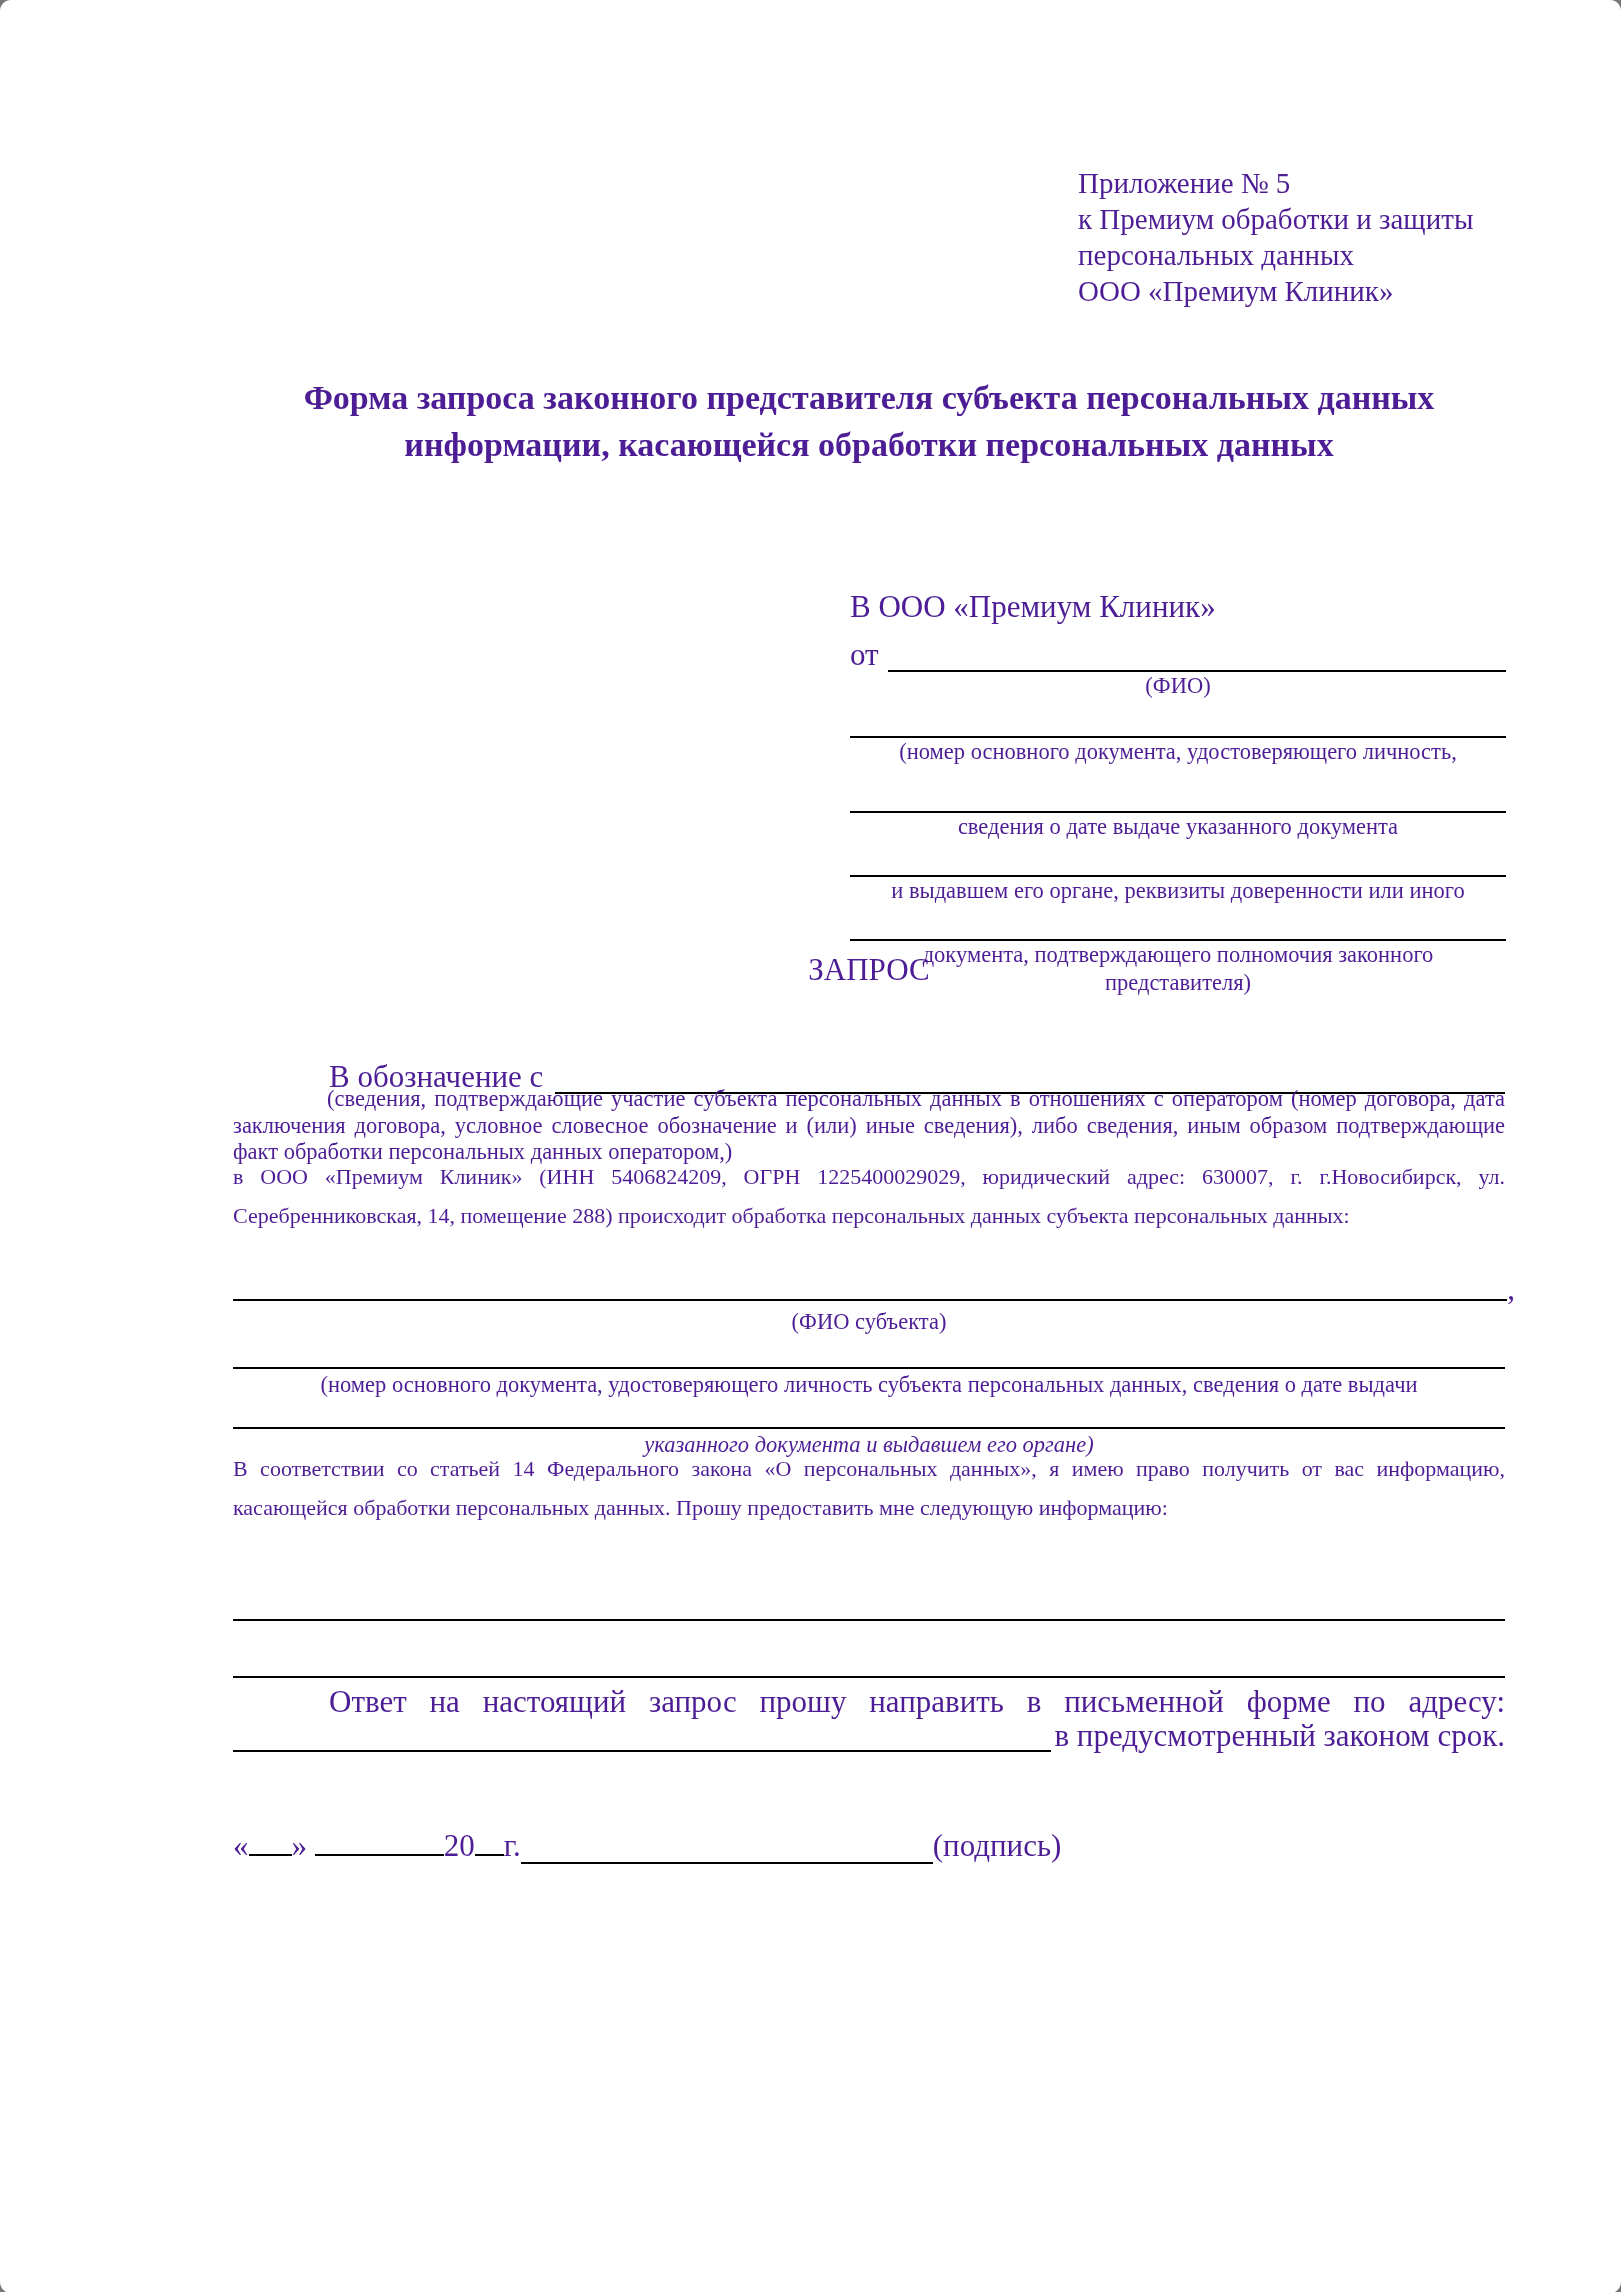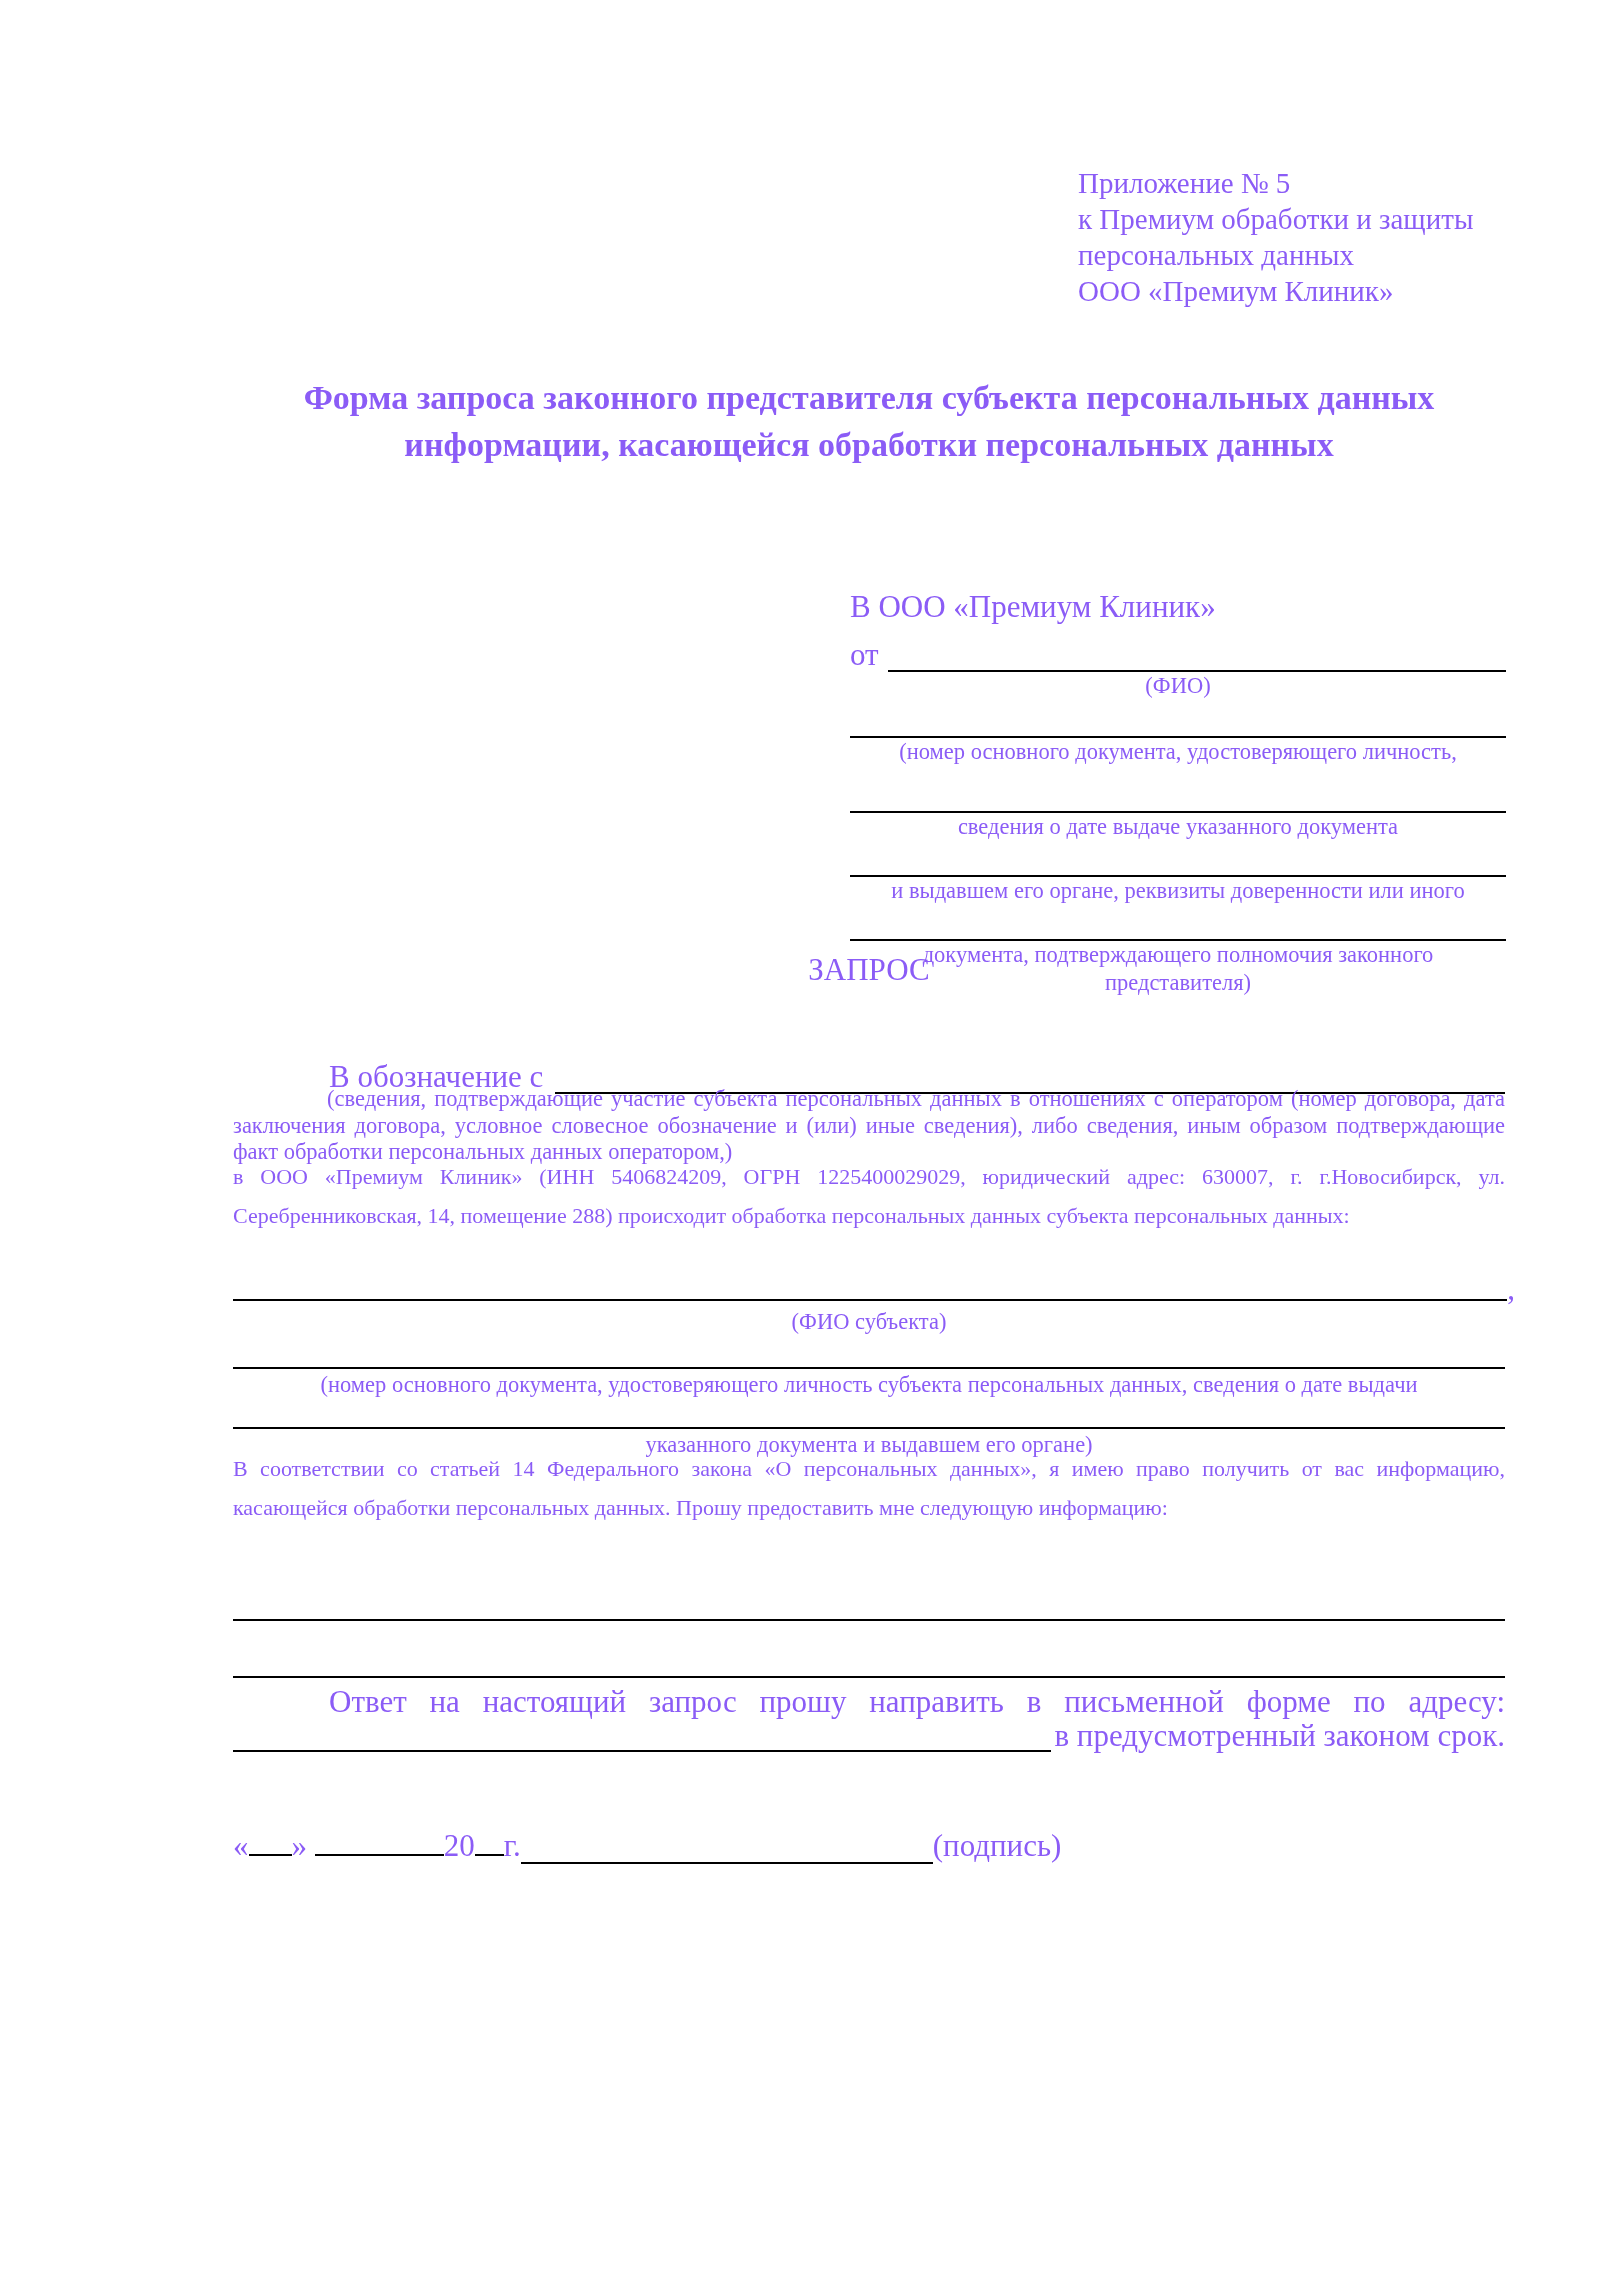--- a/index.html
+++ b/index.html
@@ -2,22 +2,23 @@
 <html><head>
 <meta charset="utf-8">
 <style>
   html,body{margin:0;padding:0;background:#777;}
   .page{
     position:relative;
     width:1621px;height:2293px;
     margin:0 auto;
     background:#ffffff;
     font-family:"Liberation Serif","DejaVu Serif",serif;
-    color:#8b5cf6;
+    color:#4c1d95;
     overflow:hidden;
+    border-radius:11px;
   }
   .abs{position:absolute;}
   
   .appendix{left:1078px;top:165px;font-size:29px;line-height:36px;}
   
   .doc-title{left:233px;top:374px;width:1272px;text-align:center;font-weight:bold;font-size:34px;line-height:47px;}
   
   .addressee{left:850px;top:586px;width:656px;font-size:31px;}
   .to-line{line-height:41px;}
   .from-row{display:flex;align-items:flex-end;height:39px;margin-top:5.9px;}
@@ -39,21 +40,21 @@
   
   .par{left:233px;top:1157px;width:1272px;font-size:22px;line-height:39px;text-align:justify;}
   .p14{top:1449px;}
   .subject-row{left:233px;top:1268px;width:1282px;display:flex;align-items:flex-end;height:33px;font-size:31px;}
   .subject-row .fill{height:33px;}
   .subject-row .comma{line-height:25.5px;}
   .cap-fio-s{left:233px;top:1308px;width:1272px;}
   .line-1395{left:233px;top:1334px;width:1272px;height:33px;}
   .cap-1399{left:233px;top:1371px;width:1272px;}
   .line-1456{left:233px;top:1394px;width:1272px;height:33px;}
-  .cap-1460{left:233px;top:1431px;width:1272px;}
+  .cap-1460{left:233px;top:1431px;width:1272px;font-style:italic;}
   .line-1652{left:233px;top:1586px;width:1272px;height:33px;}
   .line-1710{left:233px;top:1643px;width:1272px;height:33px;}
   .otvet1{left:233px;top:1682px;width:1272px;font-size:31px;line-height:39px;text-align:justify;text-align-last:justify;text-indent:96px;}
   .otvet2{left:233px;top:1717px;width:1272px;display:flex;align-items:flex-end;height:35px;font-size:31px;}
   .otvet2 .tail{white-space:nowrap;line-height:33px;margin-left:3.9px;}
   
   .bottom{left:233px;top:1825px;width:1272px;display:flex;align-items:flex-end;font-size:31px;}
   .useg{display:inline-block;border-bottom:2px solid #000;height:29px;vertical-align:baseline;}
   .date-left{white-space:nowrap;}
   .sig-right{display:flex;align-items:flex-end;white-space:nowrap;}

